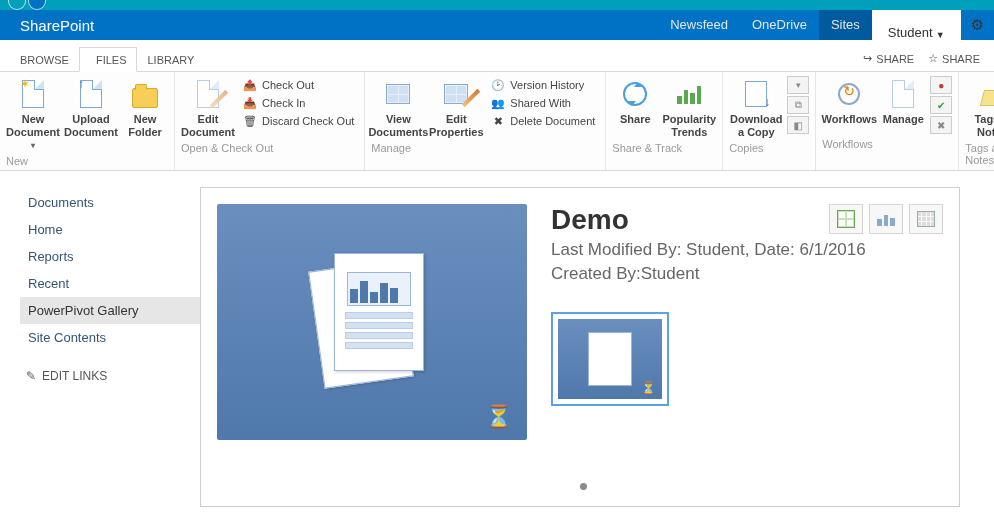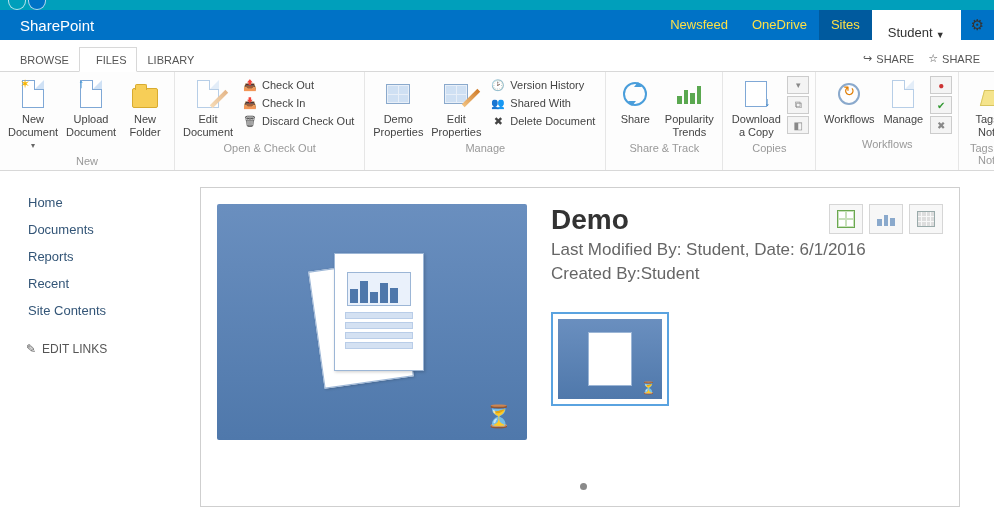--- a/index.html
+++ b/index.html
@@ -7,42 +7,42 @@
 
 
 .top-strip { height:10px; background:#009fbb; display:flex; align-items:center; }
 .top-strip .circle { width:18px; height:18px; border:1px solid rgba(255,255,255,.7); border-radius:50%; margin-left:8px; position:relative; top:-4px; background:#009fbb; }
 .top-strip .circle2 { background:#0072c6; margin-left:2px; }
 
 
 .suite-bar { height:30px; background:#0072c6; display:flex; align-items:center; color:#fff; }
 .suite-brand { font-size:15px; padding-left:20px; flex:1; }
 .suite-links { display:flex; align-items:center; }
-.suite-links a { color:#fde047; text-decoration:none; padding:0 12px; font-size:13px; line-height:30px; display:inline-block; }
+.suite-links a { color:#e5e5e5; text-decoration:none; padding:0 12px; font-size:13px; line-height:30px; display:inline-block; }
 .suite-links .active { background:#005a9e; }
 .suite-user { background:#fff; color:#333; height:30px; display:flex; align-items:flex-end; padding:0 16px; font-size:13px; }
 .suite-user .caret { margin-left:3px; font-size:9px; }
 .suite-gear { color:#333; padding:0 10px; font-size:15px; }
 
 
 .tab-row { height:32px; border-bottom:1px solid #d8d8d8; display:flex; align-items:flex-end; padding-left:10px; }
 .tab { font-size:11px; padding:6px 10px 5px; color:#555; cursor:pointer; }
 .tab.active { border:1px solid #d8d8d8; border-bottom:1px solid #fff; background:#fff; position:relative; top:1px;padding-left:16px; }
 .tab-row .spacer { flex:1; }
 .tab-row .right-actions { display:flex; align-items:center; gap:14px; padding-right:14px; font-size:11px; color:#555; padding-bottom:6px; }
 .tab-row .ra { display:flex; align-items:center; gap:4px; cursor:pointer; }
 
 
 .ribbon { display:flex; border-bottom:1px solid #d8d8d8; background:#fdfdfd; }
 .r-group { border-right:1px solid #e6e6e6; padding:4px 6px 0; display:flex; flex-direction:column; align-items:center; }
 .r-group .ctrls { display:flex; align-items:flex-start; gap:4px; }
-.r-group .g-label { font-size:11px; color:#999; text-align:center; padding:4px 0 3px; width:100%; }
+.r-group .g-label { font-size:11px; color:#999; padding:4px 0 3px; width:100%; }
 .big-btn { display:flex; flex-direction:column; align-items:center; width:54px; padding:2px 2px 0; cursor:pointer; font-size:11px; line-height:1.15; text-align:center; color:#444; }
 .big-btn .ic { width:32px; height:32px; margin-bottom:3px; display:flex; align-items:center; justify-content:center; }
-.big-btn .sub { white-space:normal; }
+.big-btn .sub { white-space:normal;font-weight:bold; }
 .big-btn .caret { font-size:8px; color:#666; }
 .sm-col { display:flex; flex-direction:column; gap:2px; padding-top:1px; }
 .sm-btn { display:flex; align-items:center; gap:5px; font-size:11px; color:#444; padding:1px 4px; cursor:pointer; white-space:nowrap; }
 .sm-btn .sic { width:14px; height:14px; display:inline-flex; align-items:center; justify-content:center; }
 .stack2 { display:flex; flex-direction:column; align-items:center; gap:2px; }
 .mini { width:22px; height:18px; border:1px solid #ccc; background:#f4f4f4; cursor:pointer; display:flex; align-items:center; justify-content:center; }
 
 
 .doc-page { width:22px; height:28px; background:#fff; border:1px solid #7fa8d6; position:relative; }
 .doc-page::before { content:""; position:absolute; top:-1px; right:-1px; width:9px; height:9px; background:linear-gradient(135deg,#fff 48%,#cfe1f5 52%); border-left:1px solid #7fa8d6; border-bottom:1px solid #7fa8d6; }
@@ -200,21 +200,21 @@
     <div class="ctrls">
       <div class="big-btn">
         <div class="ic">
             <div class="grid-ic">
               <span></span>
               <span></span>
               <span></span>
               <span></span>
             </div>
           </div>
-        <div class="sub">Demo Properties</div>
+        <div class="sub">View Documents</div>
       </div>
       <div class="big-btn">
         <div class="ic">
             <div class="grid-ic" style="position:relative">
               <span></span>
               <span></span>
               <span></span>
               <span></span>
               <div class="pencil" style="right:-6px;bottom:-6px"></div>
             </div>
@@ -322,24 +322,25 @@
           </div>
         <div class="sub">Tags &amp; Notes</div>
       </div>
     </div>
     <div class="g-label">Tags and Notes</div>
   </div>
 </div>
 
 <div class="body-wrap">
   <div class="left-nav">
+    <a>Documents</a>
     <a>Home</a>
-    <a>Documents</a>
     <a>Reports</a>
     <a>Recent</a>
+    <a class="sel">PowerPivot Gallery</a>
     <a>Site Contents</a>
     <div class="edit">
       <span>✎</span>
       <span>EDIT LINKS</span>
     </div>
   </div>
 
   <div class="main">
     <div class="gallery-box">
       <div class="gallery-row">

